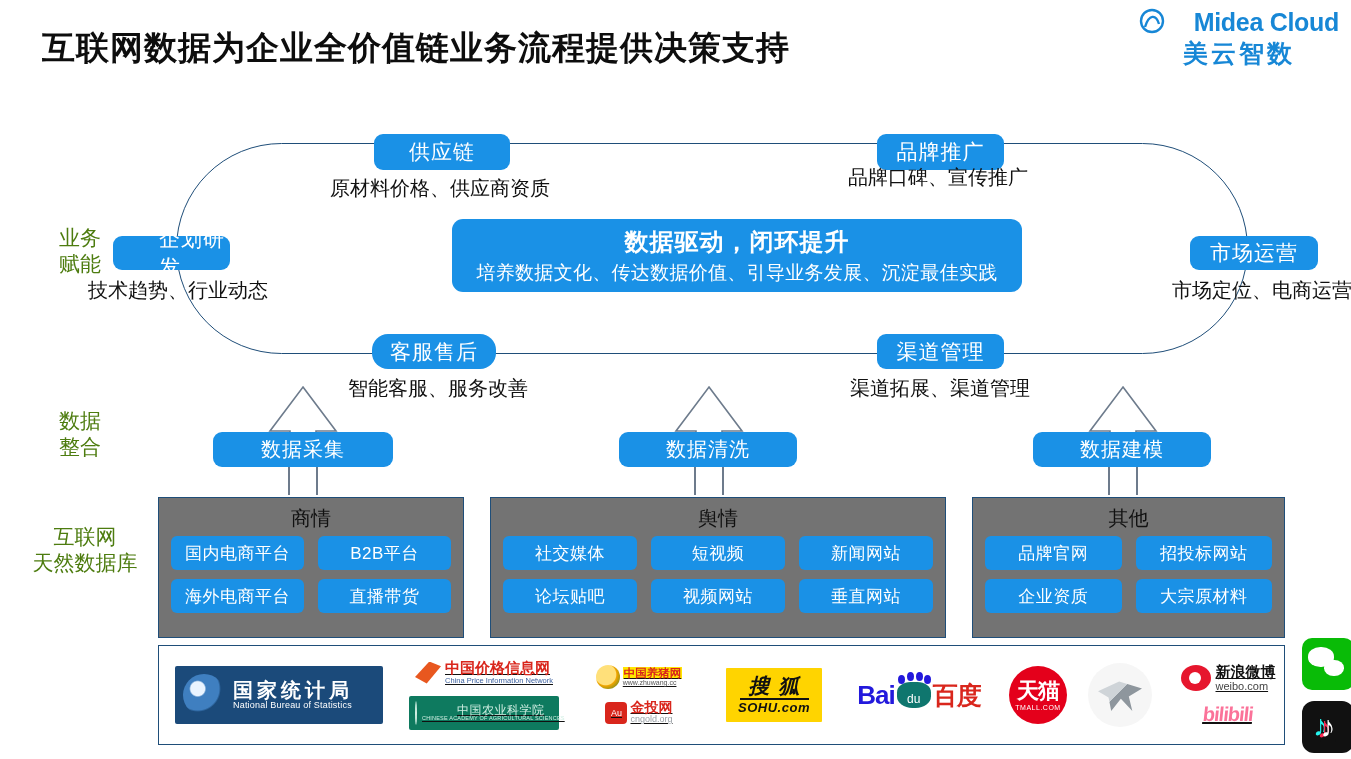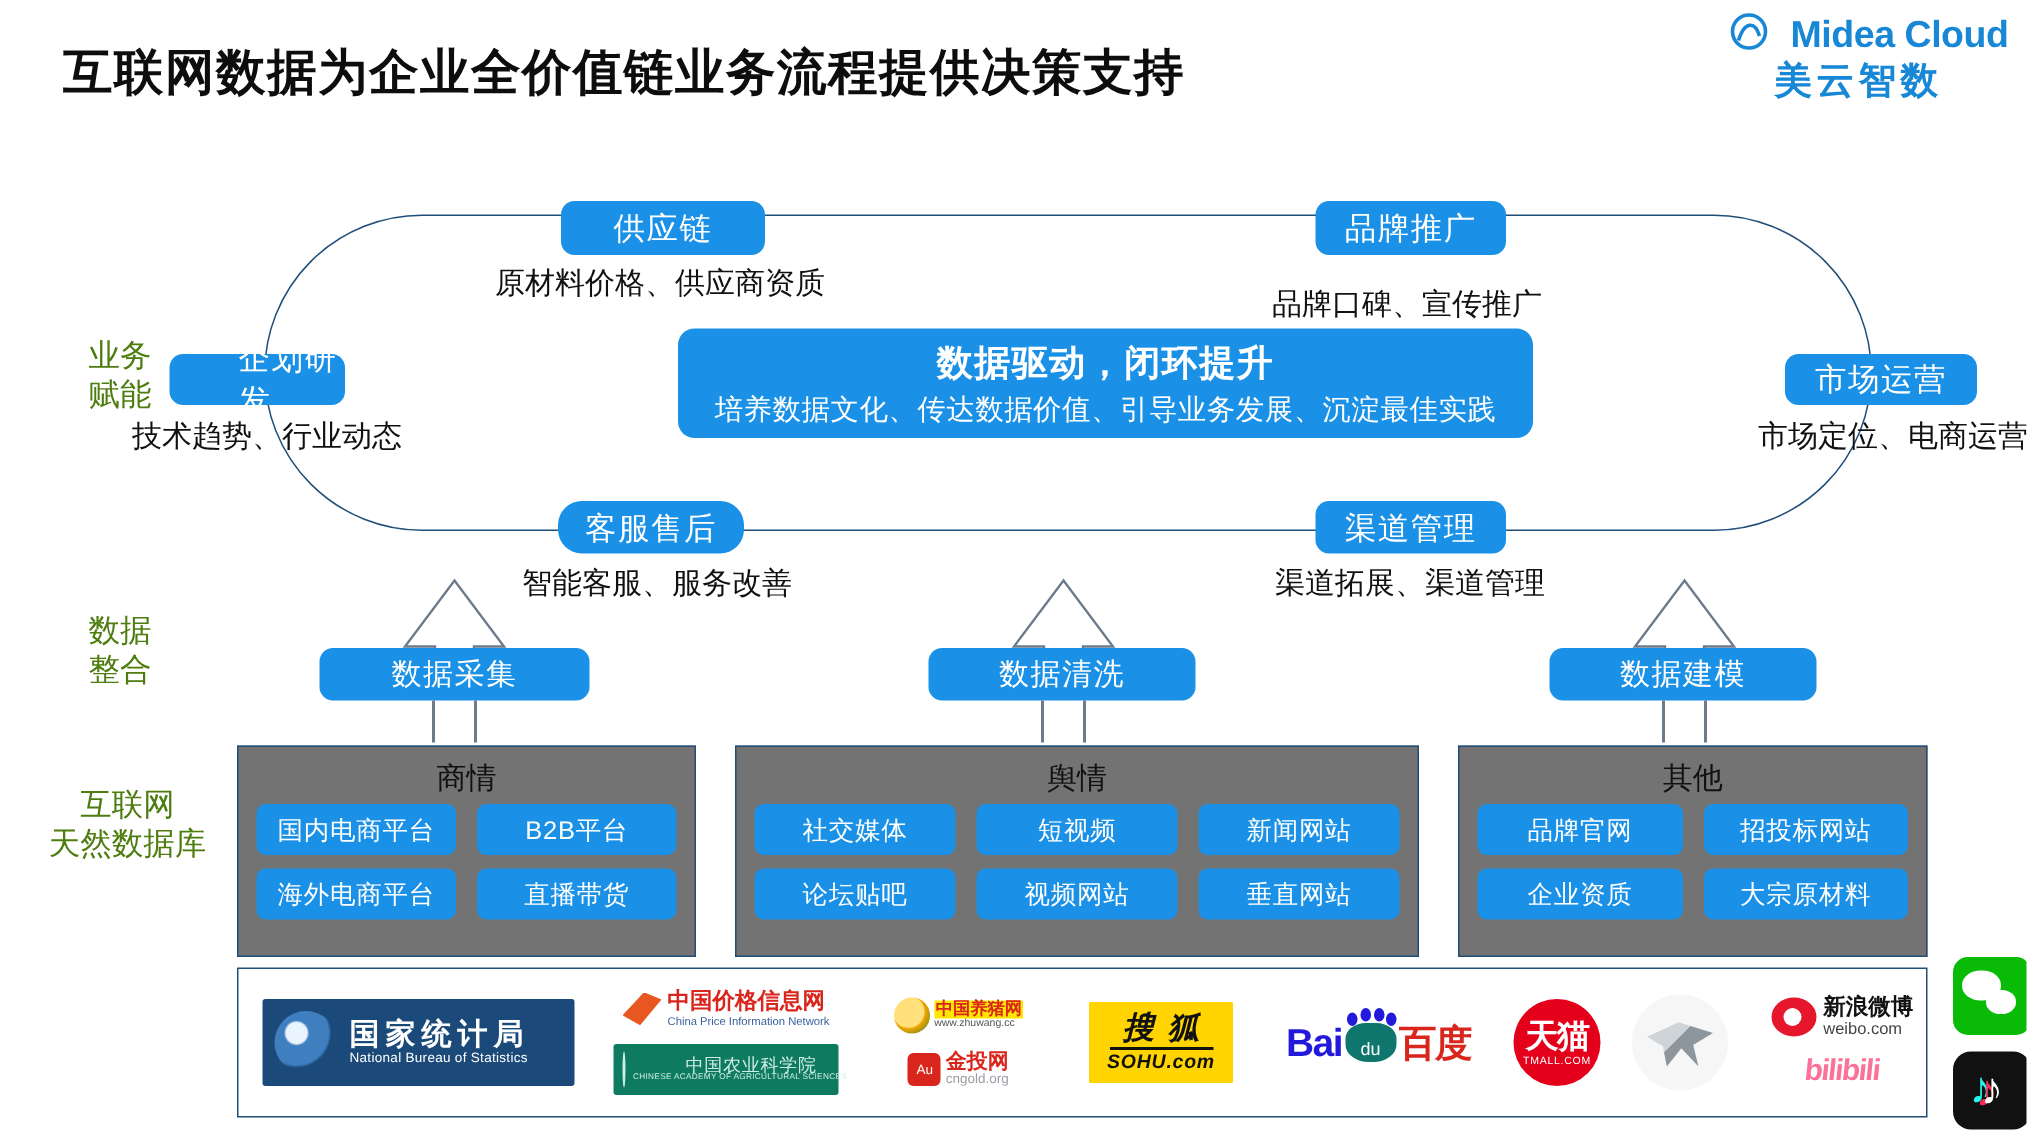--- a/index.html
+++ b/index.html
@@ -16,21 +16,21 @@
   
   .title{
     position:absolute;left:42px;top:26px;
     font-size:33px;font-weight:700;letter-spacing:1px;color:#0d0d0d;
     white-space:nowrap;
   }
   .logo{
     position:absolute;right:12px;top:8px;
     width:200px;text-align:center;line-height:1;
   }
-  .logo-row{display:flex;align-items:center;justify-content:flex-end;gap:15px;}
+  .logo-row{display:flex;align-items:center;justify-content:space-between;gap:15px;}
   .logo-mark{display:inline-block;}
   .logo-en{font-size:25px;font-weight:700;color:#1787d6;letter-spacing:-.3px;}
   .logo-cn{font-size:25px;font-weight:700;color:#1787d6;letter-spacing:3px;margin-top:4px;}
 
   
   .rowlabel{
     position:absolute;font-size:21px;color:#4d7c0f;line-height:1.22;text-align:center;
     white-space:pre-line;font-weight:400;
   }
   #lbl-biz{left:38px;top:225px;width:84px;}
@@ -50,21 +50,21 @@
     font-size:21px;font-weight:400;letter-spacing:1px;
     box-sizing:border-box;
   }
   .cap{
     position:absolute;font-size:20px;color:#111;white-space:nowrap;
   }
 
   #b-supply{left:374px;top:134px;width:136px;height:36px;}
   #c-supply{left:330px;top:175px;}
   #b-brand{left:877px;top:134px;width:127px;height:36px;}
-  #c-brand{left:848px;top:189px;}
+  #c-brand{left:848px;top:164px;}
   #b-plan{left:113px;top:236px;width:117px;height:34px;padding-left:46px;}
   #c-plan{left:88px;top:277px;}
   #b-market{left:1190px;top:236px;width:128px;height:34px;}
   #c-market{left:1172px;top:277px;}
   #b-service{left:372px;top:334px;width:124px;height:35px;border-radius:16px;}
   #c-service{left:348px;top:375px;}
   #b-channel{left:877px;top:334px;width:127px;height:35px;}
   #c-channel{left:850px;top:375px;}
 
   
@@ -121,21 +121,21 @@
   
   .strip{
     position:absolute;left:158px;top:645px;width:1127px;height:100px;
     border:1.4px solid #1f4e79;background:#fff;box-sizing:border-box;
     display:flex;align-items:center;
   }
   .brandcell{
     display:flex;align-items:center;justify-content:center;
     height:100%;flex:0 0 auto;
   }
-  .stack{display:flex;flex-direction:column;align-items:center;justify-content:center;gap:11px;}
+  .stack{display:flex;flex-direction:column;align-items:center;justify-content:center;gap:11px;text-decoration:underline;}
 
   
   .nbs{
     width:208px;height:58px;background:#1b4a7a;border-radius:2px;
     display:flex;align-items:center;gap:8px;padding:0 8px;box-sizing:border-box;color:#fff;
   }
   .nbs .mark{width:42px;height:42px;border-radius:50%;
     background:radial-gradient(circle at 35% 35%,#eaf4ff 0 18%,#3f7fc0 22% 55%,#1b4a7a 60%);}
   .nbs .tx{line-height:1.05;}
   .nbs .cn{font-size:20px;font-weight:700;letter-spacing:4px;}

